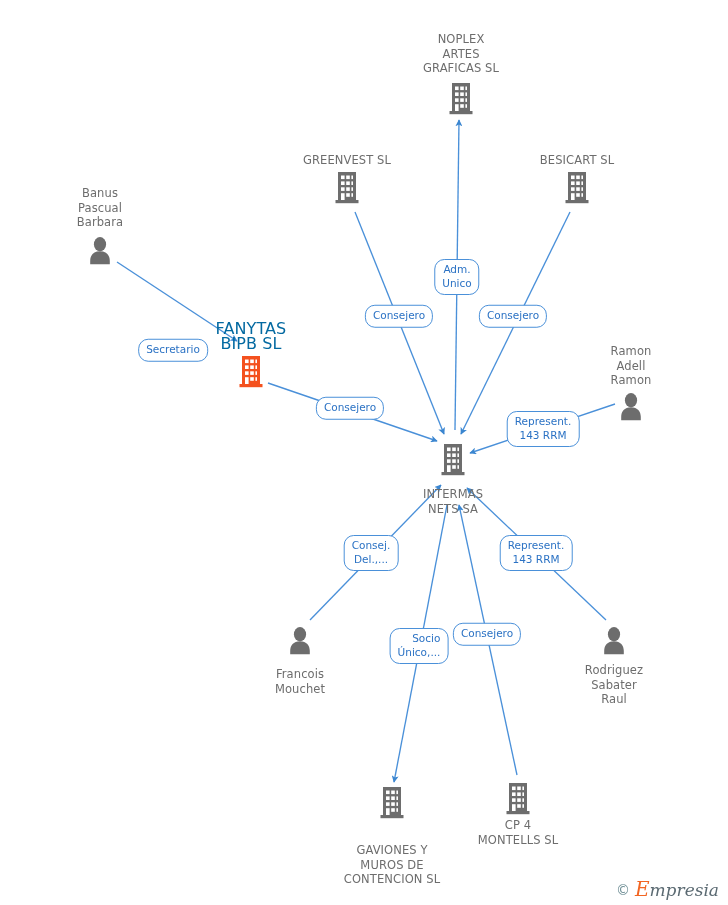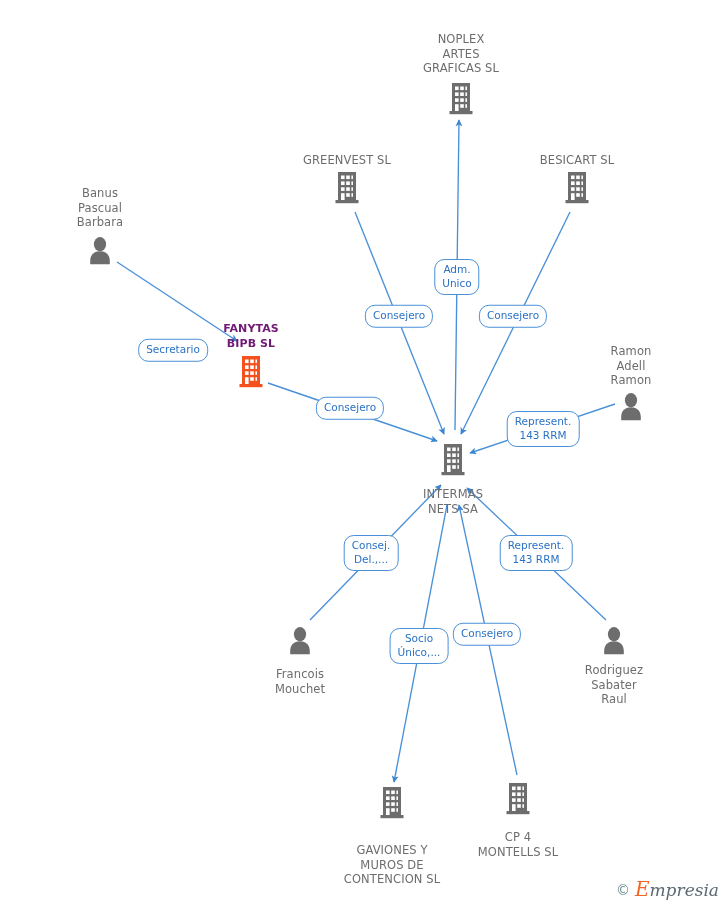--- a/index.html
+++ b/index.html
@@ -28,23 +28,23 @@
     width: 140px;
   }
   .node-label {
     font-size: 11.5px;
     color: #6d6d6d;
     line-height: 14.5px;
     letter-spacing: 0.1px;
     white-space: pre-line;
   }
   .node-label.focus-label {
-    color: #701a75;
-    font-weight: bold;
-    font-size: 11px;
+    color: #0369a1;
+    font-weight: normal;
+    font-size: 16px;
   }
   .node-icon {
     display: block;
     margin: 2px auto 0 auto;
   }
   .node-icon svg { display: block; margin: 0 auto; }
   .edge-label {
     position: absolute;
     transform: translate(-50%, -50%);
     background: #ffffff;
@@ -294,39 +294,39 @@
             <rect x="13.2" y="10.4" width="3.6" height="3.6" fill="#fff"></rect>
             <rect x="18.4" y="10.4" width="1.6" height="3.6" fill="#fff"></rect>
             <rect x="8" y="16.3" width="3.6" height="3.6" fill="#fff"></rect>
             <rect x="13.2" y="16.3" width="3.6" height="3.6" fill="#fff"></rect>
             <rect x="18.4" y="16.3" width="1.6" height="3.6" fill="#fff"></rect>
             <rect x="8" y="22.2" width="3.6" height="6.8" fill="#fff"></rect>
             <rect x="13.2" y="22.2" width="3.6" height="3.6" fill="#fff"></rect>
             <rect x="18.4" y="22.2" width="1.6" height="3.6" fill="#fff"></rect>
           </svg>
         </span>
-        <div class="node-label" style="margin-top: 14px;">CP 4
+        <div class="node-label" style="margin-top: 2px;">CP 4
 MONTELLS  SL</div>
       </div>
     </div>
   <div id="labels-layer">
       <div class="edge-label" style="left: 173px; top: 302px; margin-top: 48px;">Secretario</div>
       <div class="edge-label" style="left: 350px; top: 408px;">Consejero</div>
       <div class="edge-label" style="left: 399px; top: 316px;">Consejero</div>
       <div class="edge-label" style="left: 513px; top: 316px;">Consejero</div>
       <div class="edge-label" style="left: 457px; top: 277px;">Adm.
 Unico</div>
       <div class="edge-label" style="left: 543px; top: 429px;">Represent.
 143 RRM</div>
       <div class="edge-label" style="left: 371px; top: 553px;">Consej.
 Del.,...</div>
       <div class="edge-label" style="left: 536px; top: 553px;">Represent.
 143 RRM</div>
       <div class="edge-label" style="left: 487px; top: 634px;">Consejero</div>
-      <div class="edge-label" style="left: 419px; top: 646px;">Socio
+      <div class="edge-label" style="left: 419px; top: 646px; text-align: right;">Socio
 Único,...</div>
     </div>
 
   <div id="watermark">
     <span class="wm-c">©</span>
     <span class="wm-text"><span class="wm-e">E</span><span>mpresia</span></span>
   </div>
 </div>
 
 </body></html>

